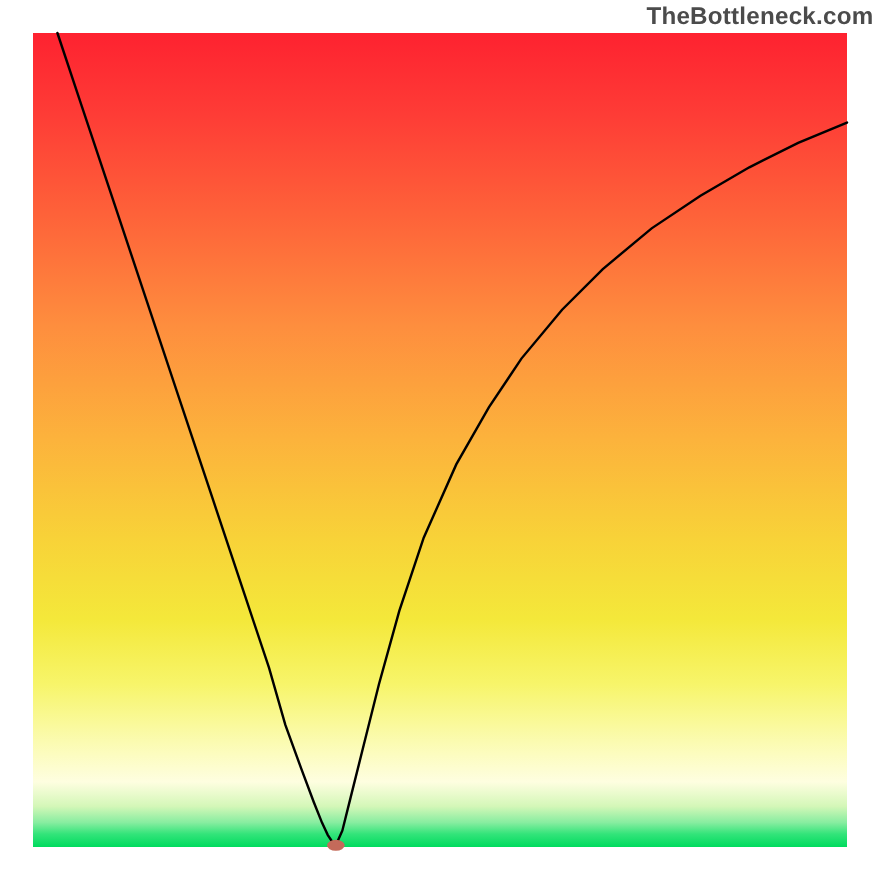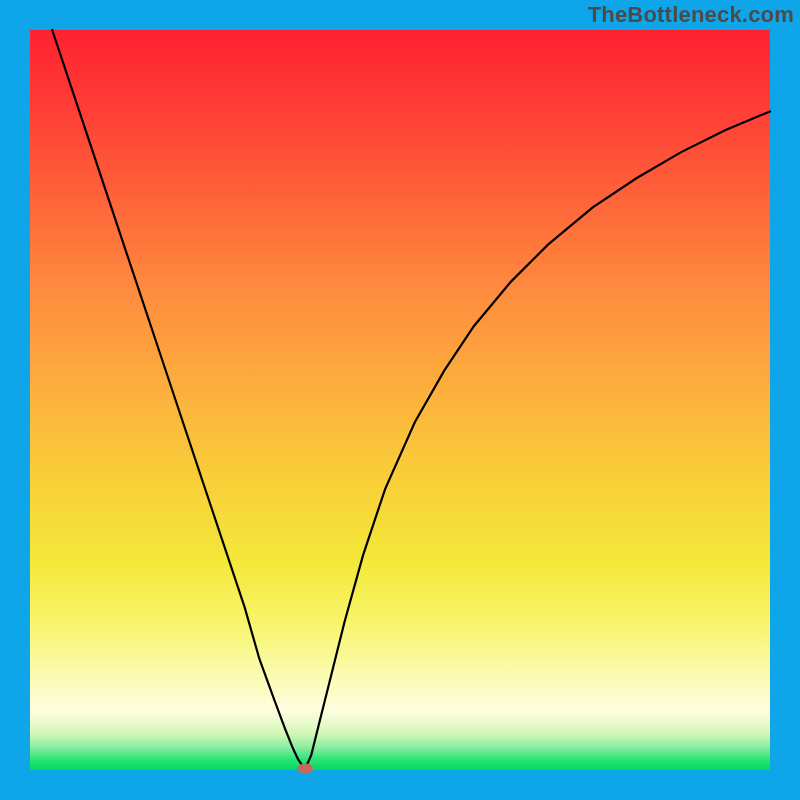--- a/index.html
+++ b/index.html
@@ -8,21 +8,21 @@
     width: 800px;
     height: 800px;
     overflow: hidden;
     background: #000;
     font-family: Arial, Helvetica, sans-serif;
   }
   .frame {
     position: relative;
     width: 800px;
     height: 800px;
-    background: #0ea5e9;
+    background: #ffffff;
   }
   .watermark {
     position: absolute;
     top: 2px;
     right: 6px;
     font-size: 22px;
     font-weight: 600;
     color: #4b4b4b;
     letter-spacing: 0.2px;
     z-index: 10;

